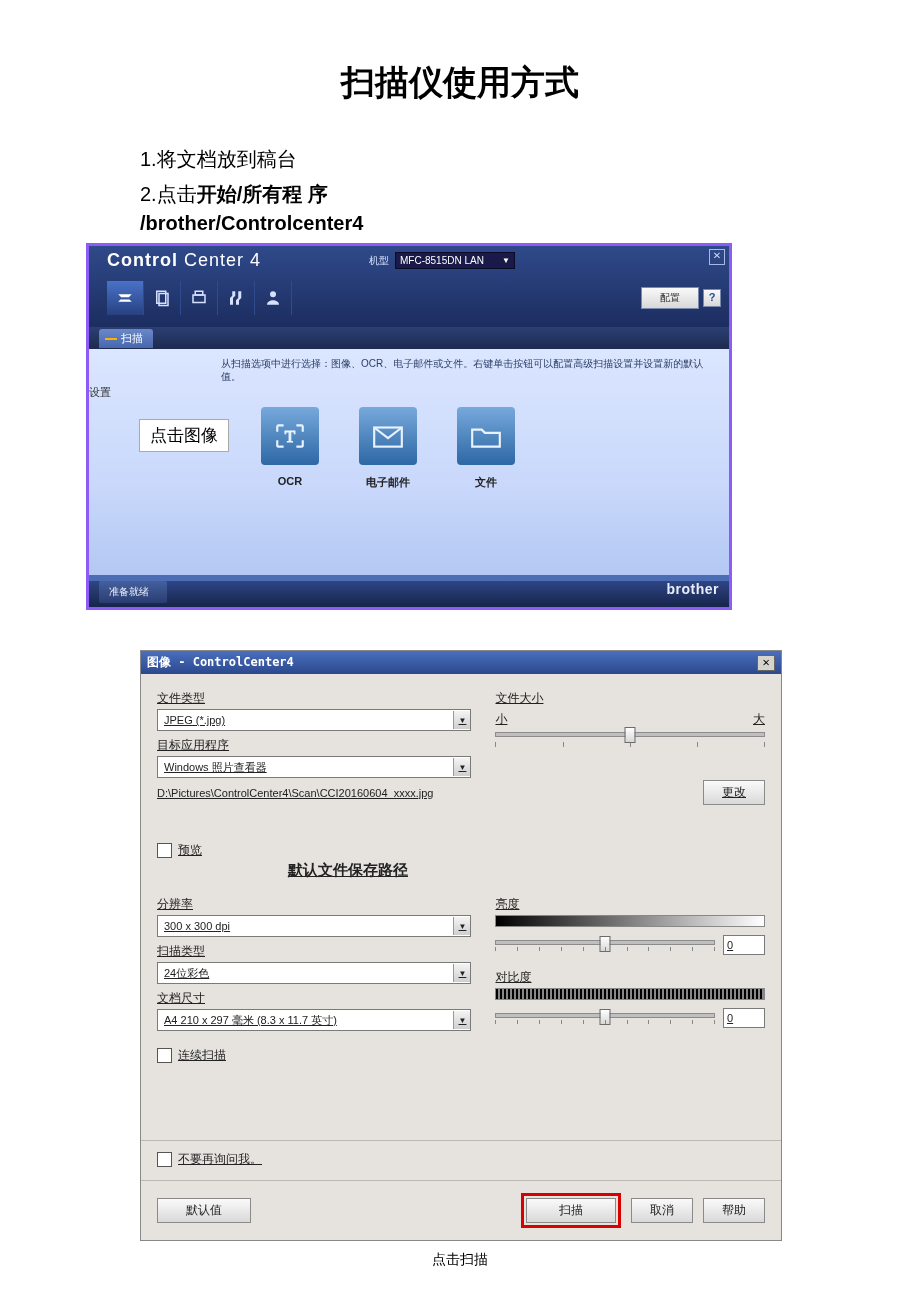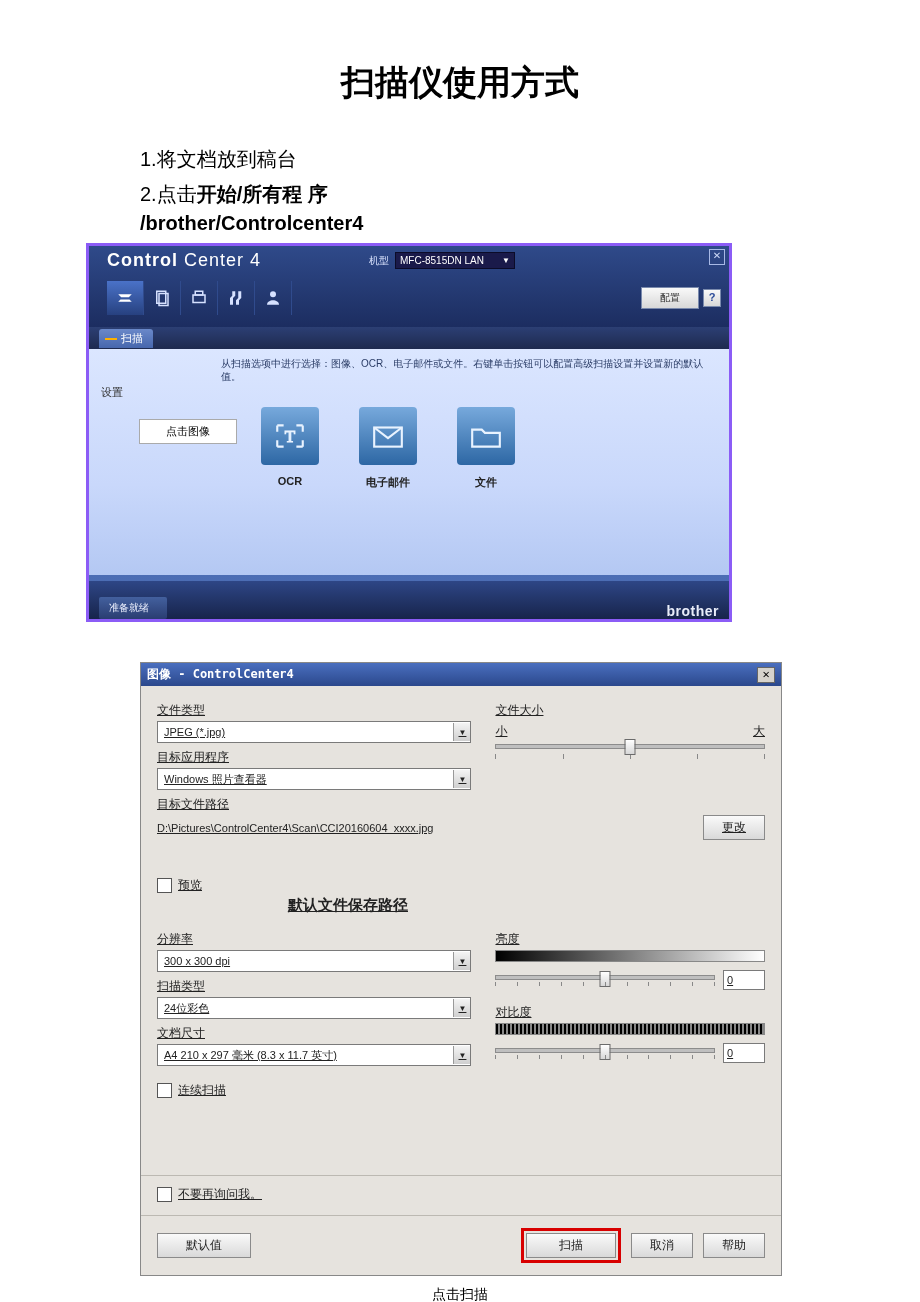--- a/index.html
+++ b/index.html
@@ -23,29 +23,29 @@
   .tb-icon.active{background:linear-gradient(#4a72c8,#274180);color:#fff;}
   .tb-right{margin-left:auto;display:flex;gap:4px;align-items:center;}
   .btn-config{background:linear-gradient(#f9f9f9,#d8d8d8);border:1px solid #7a8aad;font-size:10px;padding:3px 18px;color:#2b2b2b;}
   .btn-help{width:16px;height:16px;border:1px solid #7a8aad;background:linear-gradient(#f9f9f9,#d8d8d8);font-size:11px;line-height:14px;text-align:center;color:#2a4a99;font-weight:bold;}
   .cc4-body{background:linear-gradient(#3a5aa5,#4c6db4);padding:0 0 6px;}
   .cc4-tabstrip{background:linear-gradient(#2c3f74,#1e2a4f);height:22px;position:relative;}
   .cc4-tab{position:absolute;top:2px;left:10px;display:flex;align-items:center;gap:4px;background:linear-gradient(#6a88c9,#4767ad);padding:2px 10px 2px 6px;border-radius:3px 3px 0 0;font-size:11px;color:#fff;}
   .cc4-tab .bar{width:12px;height:2px;background:#ffb100;}
   .cc4-panel{background:linear-gradient(#dbe6ff,#c9d8fb 60%,#b4c8f3);min-height:200px;padding:8px 12px 18px;position:relative;}
   .cc4-hint{font-size:10px;color:#2a3c66;margin-left:120px;line-height:1.3;}
-  .cc4-side-label{position:absolute;top:36px;left:12px;font-size:11px;color:#333;}
+  .cc4-side-label{position:absolute;top:36px;left:0;font-size:11px;color:#333;}
   .cc4-icons{display:flex;gap:40px;margin:24px 0 0 160px;}
   .cc4-item{display:flex;flex-direction:column;align-items:center;gap:10px;position:relative;}
   .cc4-ico{width:58px;height:58px;border-radius:4px;background:linear-gradient(#77a9dc,#2d67a4);display:flex;align-items:center;justify-content:center;color:#fff;}
   .cc4-ico svg{width:34px;height:30px;fill:#e9f3ff;stroke:#e9f3ff;}
   .cc4-item-label{font-size:11px;color:#222;font-weight:bold;}
   .red-frame{position:absolute;top:-6px;left:-6px;width:70px;height:92px;border:3px solid #d80000;}
-  .callout{position:absolute;top:70px;left:50px;background:#fff;border:1px solid #aaa;padding:4px 26px;font-size:11px;}
-  .cc4-footer{background:linear-gradient(#2e4686,#17244b);display:flex;align-items:flex-end;color:#eef2ff;font-size:10px;height:38px;padding:0 10px;}
+  .callout{position:absolute;top:70px;left:50px;background:#fff;border:1px solid #aaa;padding:4px 10px;font-size:17px;}
+  .cc4-footer{background:linear-gradient(#2e4686,#17244b);display:flex;align-items:flex-start;color:#eef2ff;font-size:10px;height:26px;padding:0 10px;}
   .cc4-footer .status-seg{background:linear-gradient(#43609e,#2a3d71);padding:4px 18px 4px 10px;border-radius:2px;}
   .cc4-footer .brand{margin-left:auto;font-size:14px;font-weight:bold;color:#e9edf9;letter-spacing:0.5px;}
 
   .dlg{width:640px;margin:40px 0 6px 140px;background:#e6e3de;border:1px solid #888;font-size:12px;color:#222;}
   .dlg-title{background:linear-gradient(#4a6fbf,#2b488c);color:#fff;font-size:12px;font-weight:bold;padding:3px 6px;display:flex;align-items:center;font-family:"SimSun",monospace;}
   .dlg-title .x{margin-left:auto;width:16px;height:14px;background:#d6d3cc;color:#000;text-align:center;line-height:12px;font-weight:bold;border:1px solid #666;}
   .dlg-body{padding:10px 16px 12px;text-decoration:underline;}
   .dlg-row{display:flex;gap:24px;}
   .col-left{flex:1.05;}
   .col-right{flex:0.9;}
@@ -200,21 +200,20 @@
               <span>JPEG (*.jpg)</span>
               <div class="dd">▼</div>
             </div>
 
           <div class="fld-label">目标应用程序</div>
           <div class="fld-input">
               <span>Windows 照片查看器</span>
               <div class="dd">▼</div>
             </div>
 
-          <div class="fld-label">目标文件路径</div>
         </div>
         <div class="col-right">
           <div class="fld-label">文件大小</div>
           <div class="filesize-zone">
             <div class="fs-labels">
               <span>小</span>
               <span>大</span>
             </div>
             <div class="fs-track">
                 <div class="fs-thumb"></div>

